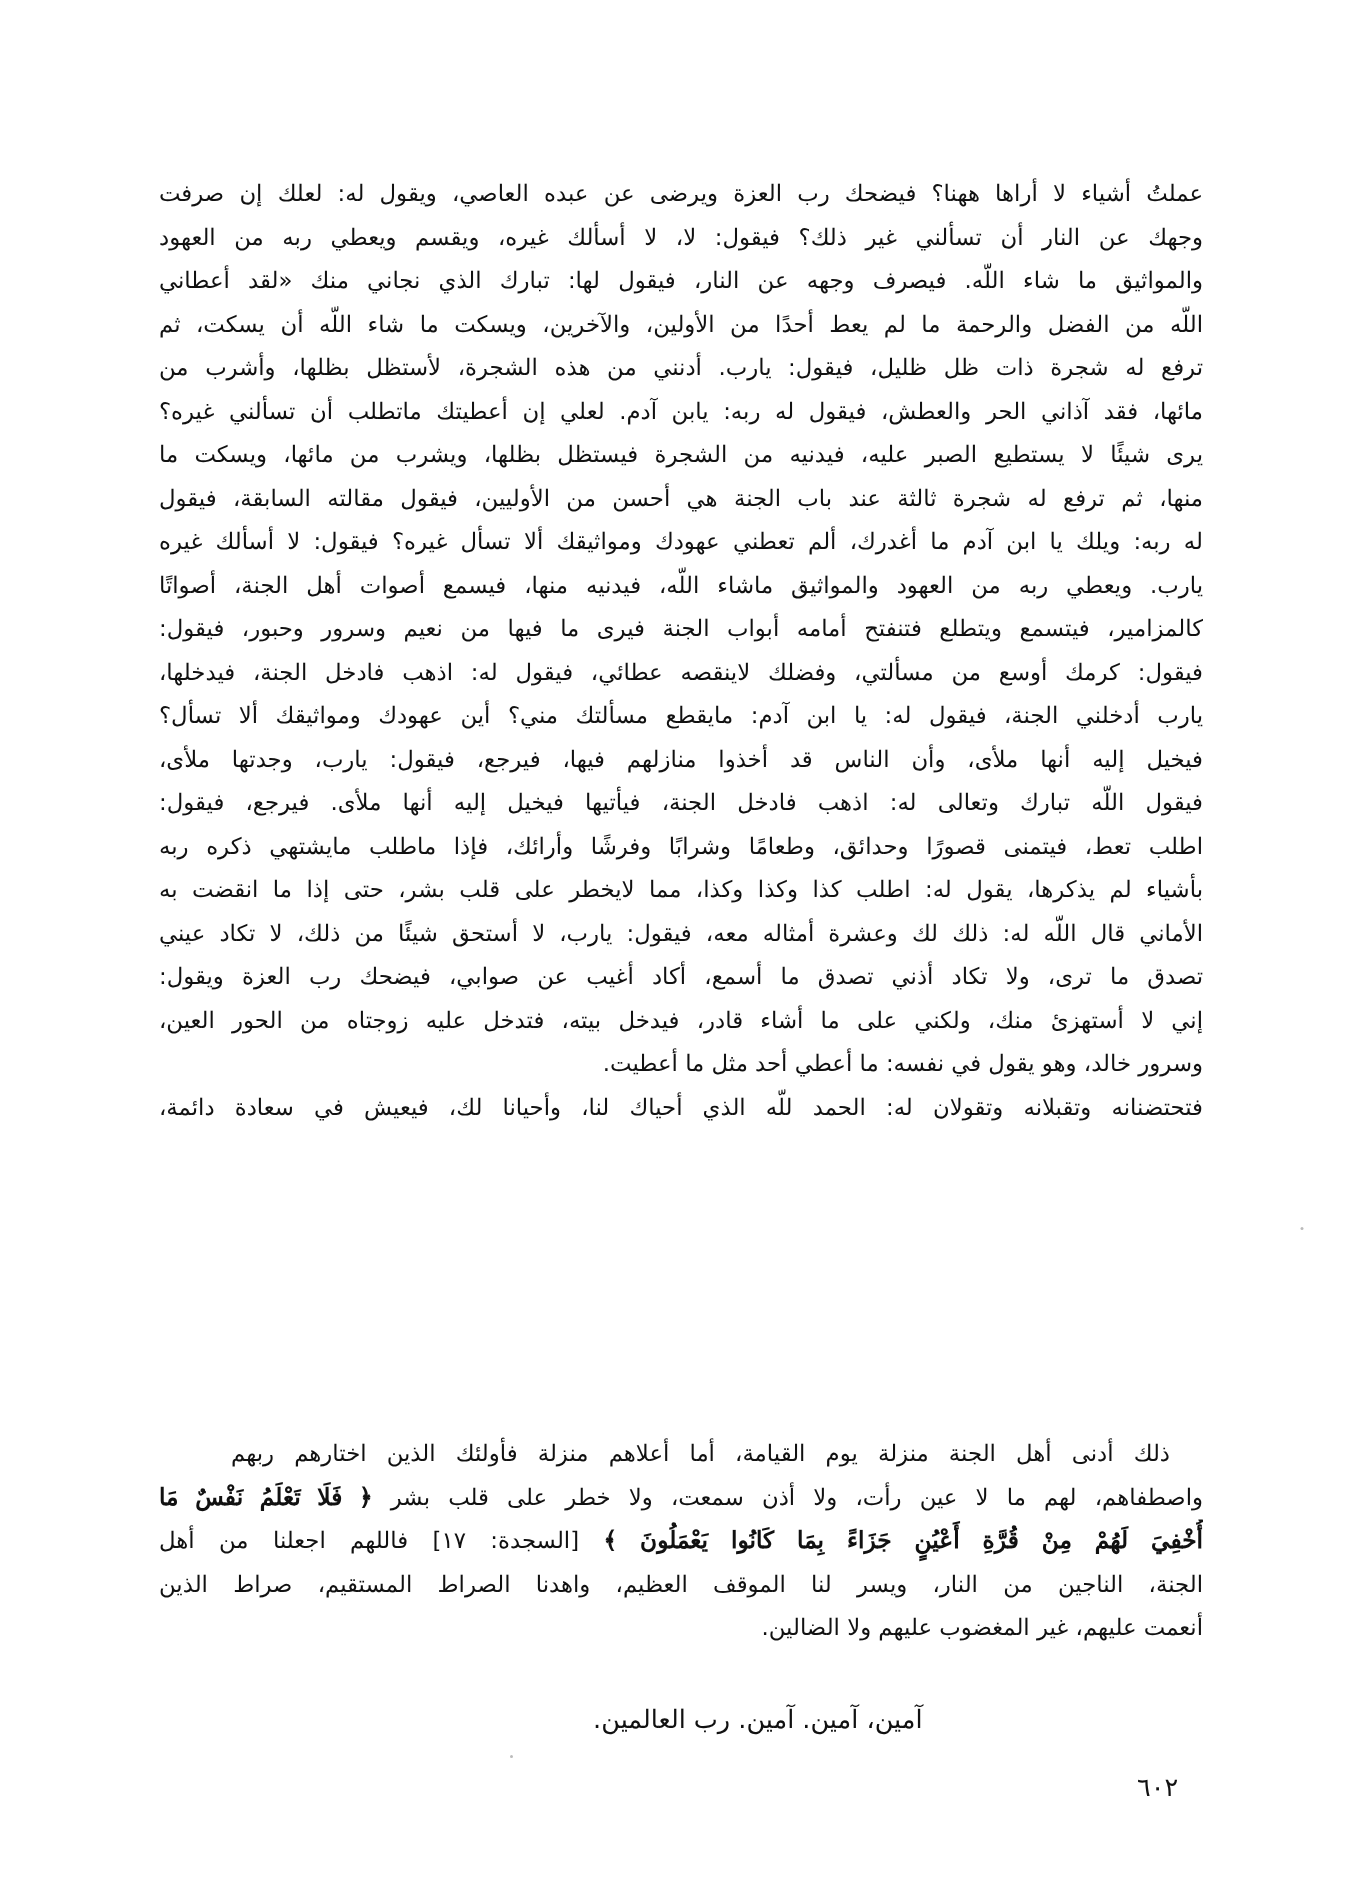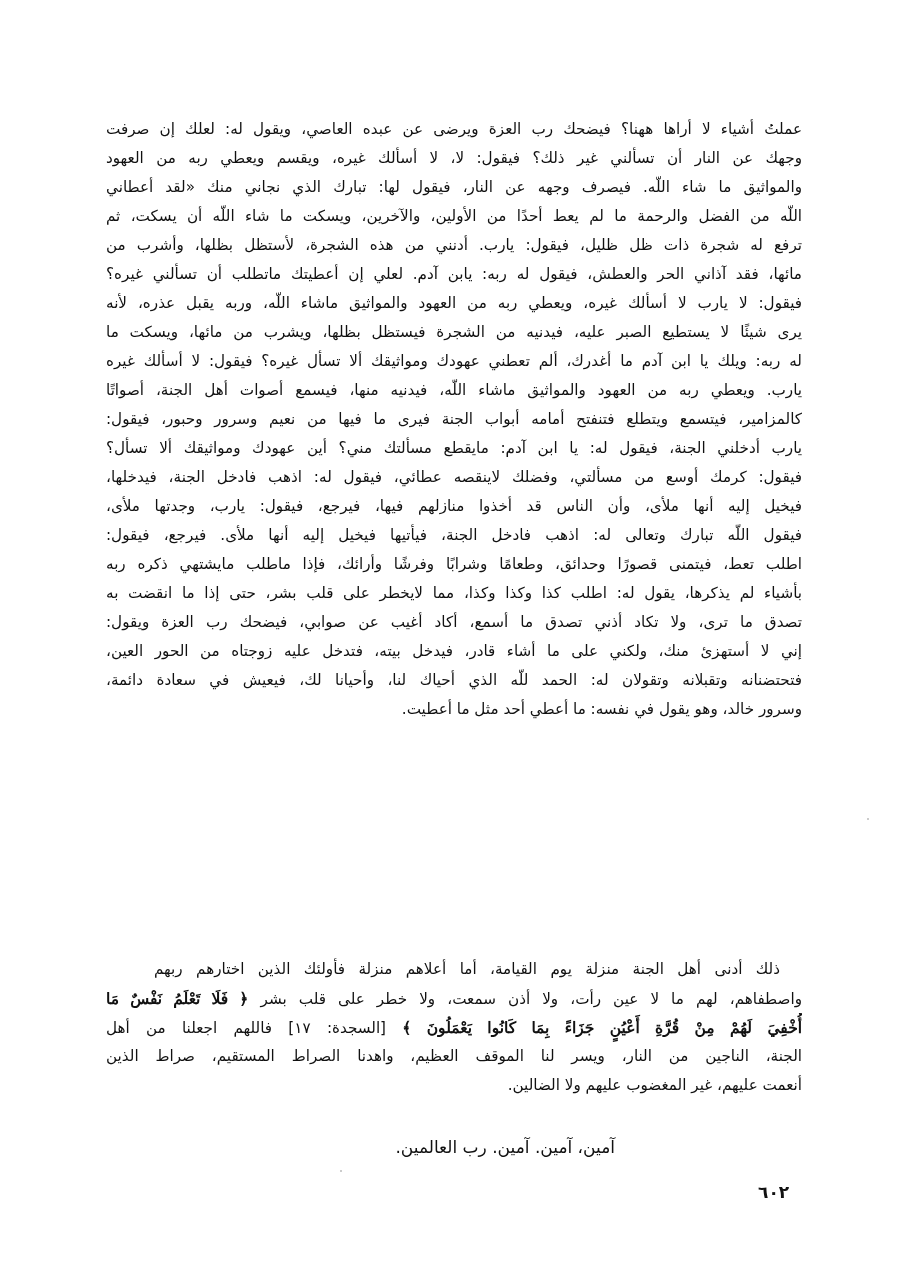--- a/index.html
+++ b/index.html
@@ -60,21 +60,21 @@
     .quran {
       font-weight: bold;
       font-family: Liberation Serif, serif;
       font-size: 15.5px;
     }
     .page-number {
       position: absolute;
       top: 1182px;
       left: 758px;
       font-size: 17px;
-      font-weight: bold;
+      font-weight: normal;
       direction: rtl;
       letter-spacing: 2px;
     }
     .speck {
       position: absolute;
       width: 2px; height: 2px;
       background: #bbbbbb;
       border-radius: 1px;
     }
   </style>
@@ -83,35 +83,36 @@
 
 <div class="page">
 
   <div class="text-block para1">
     <span class="line">عملتُ أشياء لا أراها ههنا؟ فيضحك رب العزة ويرضى عن عبده العاصي، ويقول له: لعلك إن صرفت</span>
     <span class="line">وجهك عن النار أن تسألني غير ذلك؟ فيقول: لا، لا أسألك غيره، ويقسم ويعطي ربه من العهود</span>
     <span class="line">والمواثيق ما شاء اللّه. فيصرف وجهه عن النار، فيقول لها: تبارك الذي نجاني منك «لقد أعطاني</span>
     <span class="line">اللّه من الفضل والرحمة ما لم يعط أحدًا من الأولين، والآخرين، ويسكت ما شاء اللّه أن يسكت، ثم</span>
     <span class="line">ترفع له شجرة ذات ظل ظليل، فيقول: يارب. أدنني من هذه الشجرة، لأستظل بظلها، وأشرب من</span>
     <span class="line">مائها، فقد آذاني الحر والعطش، فيقول له ربه: يابن آدم. لعلي إن أعطيتك ماتطلب أن تسألني غيره؟</span>
-    <span class="line">فيقول: لا يارب لا أسألك غيره، ويعطي ربه من العهود والمواثيق ماشاء اللّه، وربه يقبل عذره، لأنه</span>
     <span class="line">يرى شيئًا لا يستطيع الصبر عليه، فيدنيه من الشجرة فيستظل بظلها، ويشرب من مائها، ويسكت ما</span>
+    <span class="line">منها، ثم ترفع له شجرة ثالثة عند باب الجنة هي أحسن من الأوليين، فيقول مقالته السابقة، فيقول</span>
     <span class="line">له ربه: ويلك يا ابن آدم ما أغدرك، ألم تعطني عهودك ومواثيقك ألا تسأل غيره؟ فيقول: لا أسألك غيره</span>
     <span class="line">يارب. ويعطي ربه من العهود والمواثيق ماشاء اللّه، فيدنيه منها، فيسمع أصوات أهل الجنة، أصواتًا</span>
     <span class="line">كالمزامير، فيتسمع ويتطلع فتنفتح أمامه أبواب الجنة فيرى ما فيها من نعيم وسرور وحبور، فيقول:</span>
+    <span class="line">فيقول: كرمك أوسع من مسألتي، وفضلك لاينقصه عطائي، فيقول له: اذهب فادخل الجنة، فيدخلها،</span>
     <span class="line">يارب أدخلني الجنة، فيقول له: يا ابن آدم: مايقطع مسألتك مني؟ أين عهودك ومواثيقك ألا تسأل؟</span>
-    <span class="line">فيقول: كرمك أوسع من مسألتي، وفضلك لاينقصه عطائي، فيقول له: اذهب فادخل الجنة، فيدخلها،</span>
     <span class="line">فيخيل إليه أنها ملأى، وأن الناس قد أخذوا منازلهم فيها، فيرجع، فيقول: يارب، وجدتها ملأى،</span>
     <span class="line">فيقول اللّه تبارك وتعالى له: اذهب فادخل الجنة، فيأتيها فيخيل إليه أنها ملأى. فيرجع، فيقول:</span>
     <span class="line">اطلب تعط، فيتمنى قصورًا وحدائق، وطعامًا وشرابًا وفرشًا وأرائك، فإذا ماطلب مايشتهي ذكره ربه</span>
     <span class="line">بأشياء لم يذكرها، يقول له: اطلب كذا وكذا وكذا، مما لايخطر على قلب بشر، حتى إذا ما انقضت به</span>
+    <span class="line">الأماني قال اللّه له: ذلك لك وعشرة أمثاله معه، فيقول: يارب، لا أستحق شيئًا من ذلك، لا تكاد عيني</span>
     <span class="line">تصدق ما ترى، ولا تكاد أذني تصدق ما أسمع، أكاد أغيب عن صوابي، فيضحك رب العزة ويقول:</span>
     <span class="line">إني لا أستهزئ منك، ولكني على ما أشاء قادر، فيدخل بيته، فتدخل عليه زوجتاه من الحور العين،</span>
+    <span class="line last">وسرور خالد، وهو يقول في نفسه: ما أعطي أحد مثل ما أعطيت.</span>
     <span class="line">فتحتضنانه وتقبلانه وتقولان له: الحمد للّه الذي أحياك لنا، وأحيانا لك، فيعيش في سعادة دائمة،</span>
-    <span class="line last">وسرور خالد، وهو يقول في نفسه: ما أعطي أحد مثل ما أعطيت.</span>
   </div>
 
   <div class="text-block para2">
     <span class="line indent">ذلك أدنى أهل الجنة منزلة يوم القيامة، أما أعلاهم منزلة فأولئك الذين اختارهم ربهم</span>
     <span class="line"><span>واصطفاهم، لهم ما لا عين رأت، ولا أذن سمعت، ولا خطر على قلب بشر</span> <span class="quran">﴿ فَلَا تَعْلَمُ نَفْسٌ مَا</span></span>
     <span class="line"><span class="quran">أُخْفِيَ لَهُمْ مِنْ قُرَّةِ أَعْيُنٍ جَزَاءً بِمَا كَانُوا يَعْمَلُونَ ﴾</span> <span>[السجدة: ١٧]</span> <span>فاللهم اجعلنا من أهل</span></span>
     <span class="line">الجنة، الناجين من النار، ويسر لنا الموقف العظيم، واهدنا الصراط المستقيم، صراط الذين</span>
     <span class="line last">أنعمت عليهم، غير المغضوب عليهم ولا الضالين.</span>
   </div>
 

